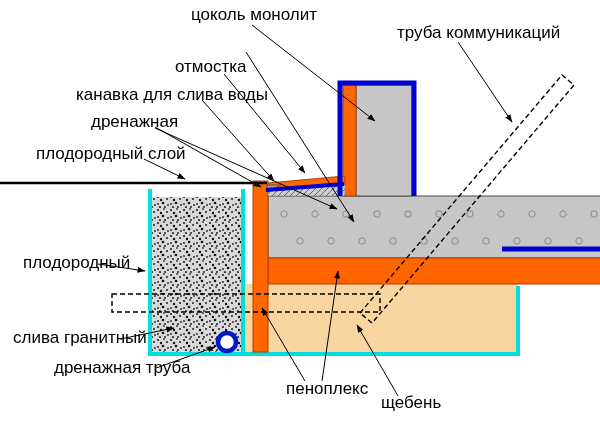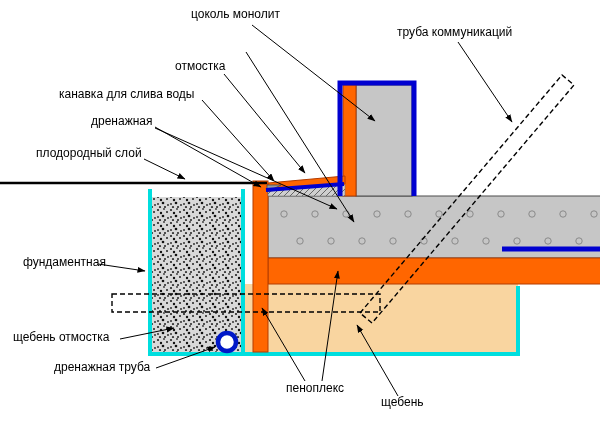--- a/index.html
+++ b/index.html
@@ -2,21 +2,21 @@
 <html><head>
 <meta charset="utf-8">
 <style>
   html,body{margin:0;padding:0;background:#fff;}
   .stage{
     position:relative;width:600px;height:438px;background:#fff;
     font-family:"Liberation Sans",sans-serif;overflow:hidden;
   }
   .stage svg{position:absolute;left:0;top:0;}
   .lbl{
-    position:absolute;font-size:12px;line-height:13px;color:#000;
+    position:absolute;font-size:17px;line-height:13px;color:#000;
     white-space:nowrap;
   }
 </style>
 </head>
 <body>
 
 <div class="stage">
 
   <svg width="600" height="438" viewBox="0 0 600 438">
     <defs>
@@ -116,22 +116,22 @@
       <line x1="120" y1="339" x2="174" y2="328"></line>
       <line x1="156" y1="368" x2="215" y2="347"></line>
       <line x1="305" y1="381" x2="262" y2="308"></line>
       <line x1="322" y1="381" x2="338" y2="271"></line>
       <line x1="398" y1="396" x2="357" y2="325"></line>
     </g>
   </svg>
 
   <span class="lbl" style="left:191px;top:8px">цоколь монолит</span>
   <span class="lbl" style="left:175px;top:60px">отмостка</span>
-  <span class="lbl" style="left:59px;top:88px">канавка для слива воды</span>
+  <span class="lbl" style="left:76px;top:88px">канавка для слива воды</span>
   <span class="lbl" style="left:91px;top:115px">дренажная</span>
   <span class="lbl" style="left:36px;top:147px">плодородный слой</span>
   <span class="lbl" style="left:397px;top:26px">труба коммуникаций</span>
-  <span class="lbl" style="left:23px;top:256px">фундаментная</span>
-  <span class="lbl" style="left:13px;top:331px">щебень отмостка</span>
+  <span class="lbl" style="left:23px;top:256px">плодородный</span>
+  <span class="lbl" style="left:13px;top:331px">слива гранитный</span>
   <span class="lbl" style="left:54px;top:361px">дренажная труба</span>
   <span class="lbl" style="left:286px;top:382px">пеноплекс</span>
   <span class="lbl" style="left:381px;top:396px">щебень</span>
 </div>
 
 </body></html>

